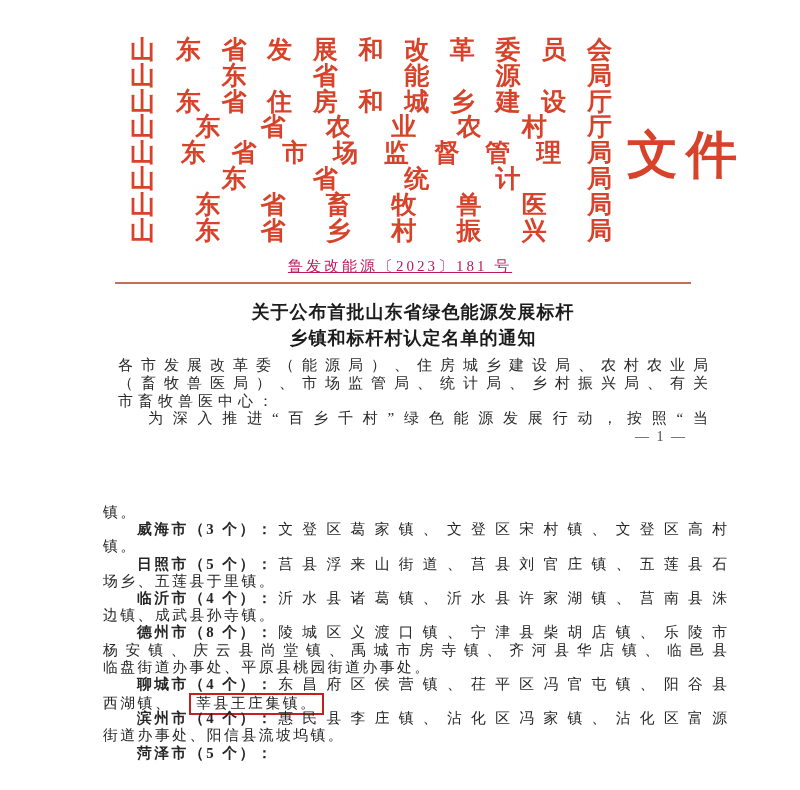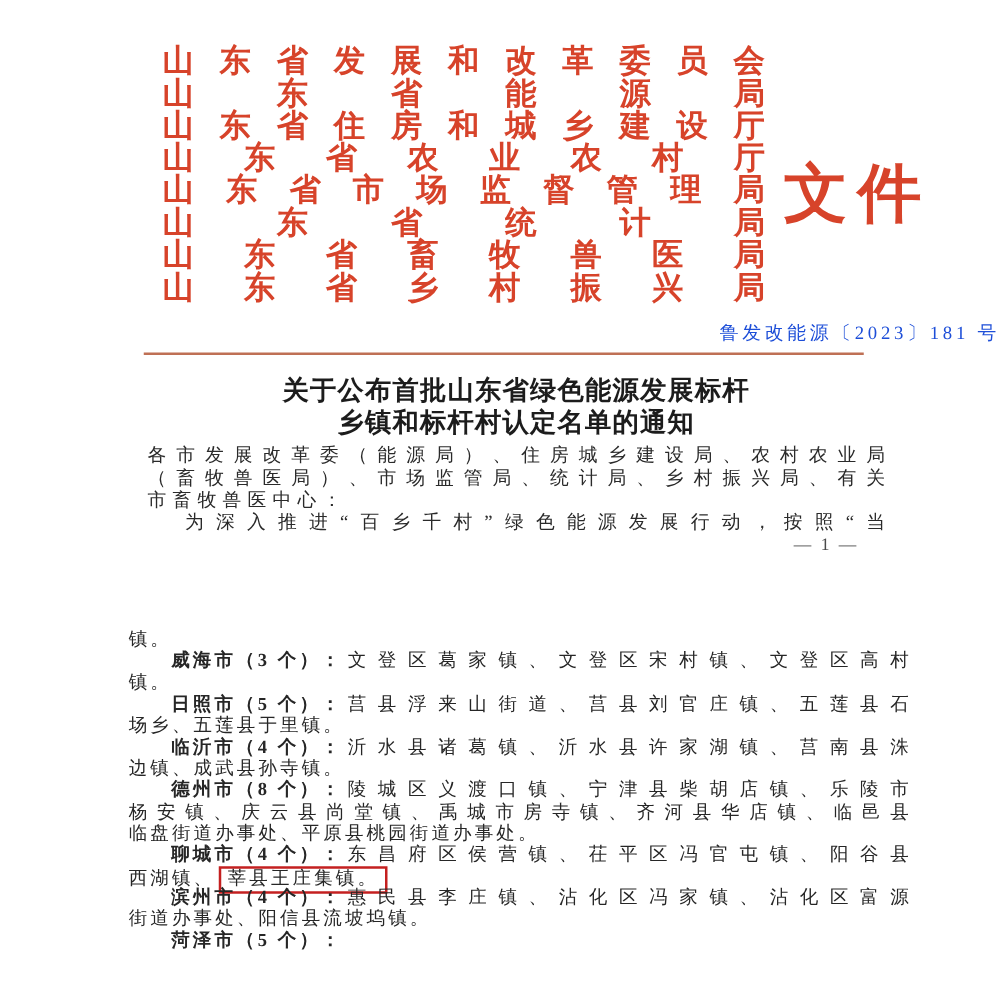--- a/index.html
+++ b/index.html
@@ -14,48 +14,48 @@
   .red-head .agency-line{
     font-size:25px;font-weight:bold;color:#d7432a;line-height:25.8px;
     display:flex;justify-content:space-between;white-space:nowrap;
   }
   .doc-label{
     left:627px;top:121px;font-size:51px;font-weight:bold;color:#d7432a;letter-spacing:8px;
   }
 
   
   .doc-number{
-    left:0;top:257px;width:800px;text-align:right;
-    font-size:15px;letter-spacing:3px;color:#1d4ed8;
+    left:0;top:257px;width:800px;text-align:center;
+    font-size:15px;letter-spacing:3px;color:#be185d;text-decoration:underline;
   }
   .red-rule{left:115px;top:282px;width:576px;height:2px;background:#bf7055;}
 
   
   .doc-title{left:118px;top:299px;width:590px;text-align:center;
-    font-weight:bold;color:#1c1c1c;font-size:21px;line-height:26px;letter-spacing:1px;}
+    font-weight:bold;color:#1c1c1c;font-size:18px;line-height:26px;letter-spacing:1px;}
 
   
   .p1-body{left:118px;top:357px;width:590px;font-size:15px;line-height:17.8px;color:#2a2a2a;}
   .jline{display:flex;justify-content:space-between;white-space:nowrap;height:17.8px;}
   .plainline{letter-spacing:5px;height:17.8px;white-space:nowrap;}
   .para-indent{padding-left:30px;}
   .page-num{top:429px;right:113px;font-size:14px;color:#4a4a4a;letter-spacing:2px;}
 
   
   .p2-body{left:103px;top:504px;width:624px;font-size:14.8px;line-height:17.2px;color:#262626;}
   .p2-body .ln{height:17.2px;white-space:nowrap;}
   .ls{letter-spacing:2.5px;}
   .cityline{display:flex;}
   .cityline .indent-sp{flex:0 0 34px;}
   .city-prefix{font-weight:bold;letter-spacing:2.5px;flex:0 0 auto;}
   .rest-just{flex:1 1 auto;display:flex;justify-content:space-between;margin-left:4px;}
   .fulljust{display:flex;justify-content:space-between;}
   .lastline .rest-plain{letter-spacing:2.5px;margin-left:4px;}
   .redbox{
-    display:inline-block;border:2px solid #c42020;padding:0 5px 1px 5px;margin-left:3px;
+    display:inline-block;border:2px solid #c42020;padding:0 5px 1px 5px;margin-left:17px;
     letter-spacing:2.5px;
   }
 </style>
 </head>
 <body>
 
 <div class="abs red-head">
   <div class="agency-line char-justify">
       <span>山</span>
       <span>东</span>

